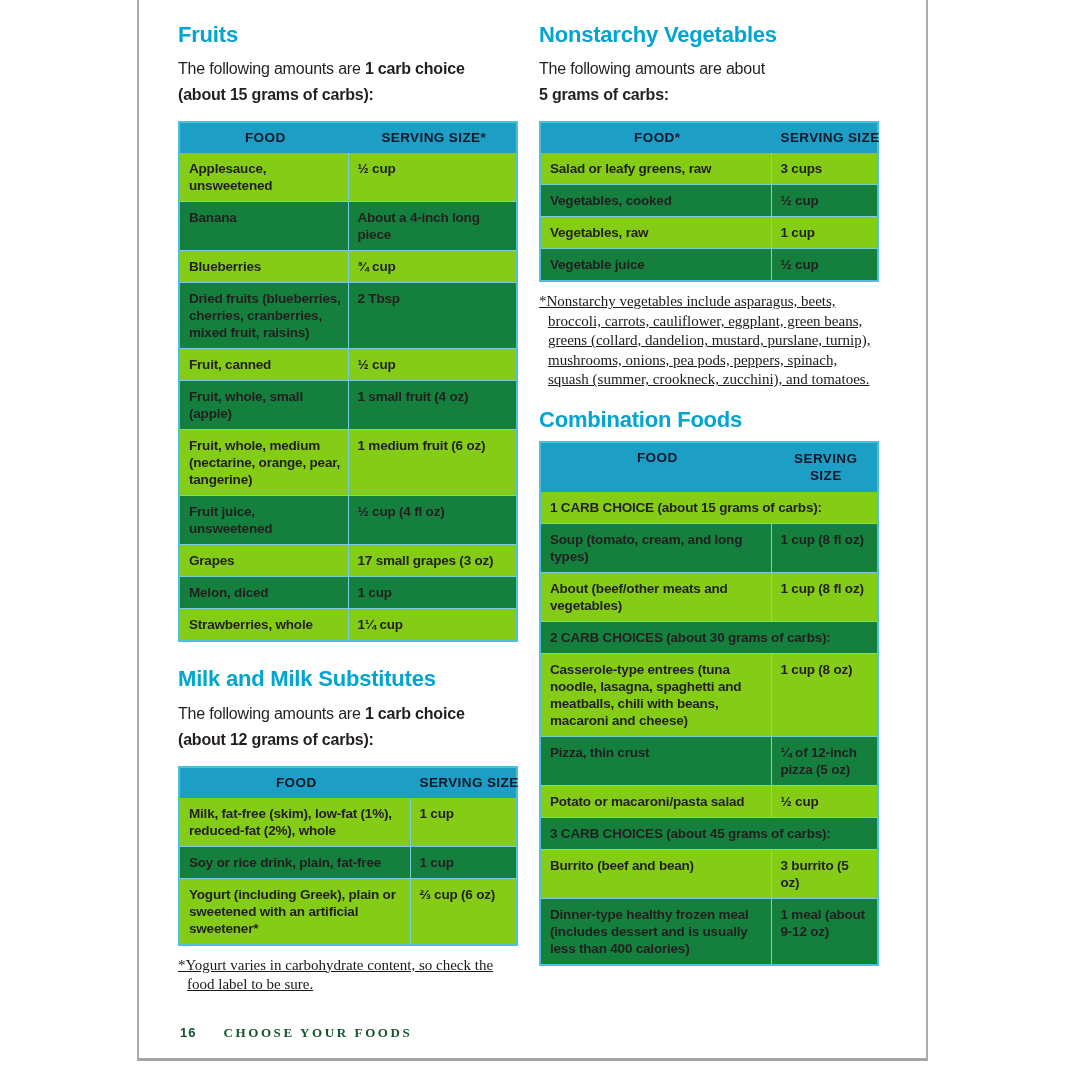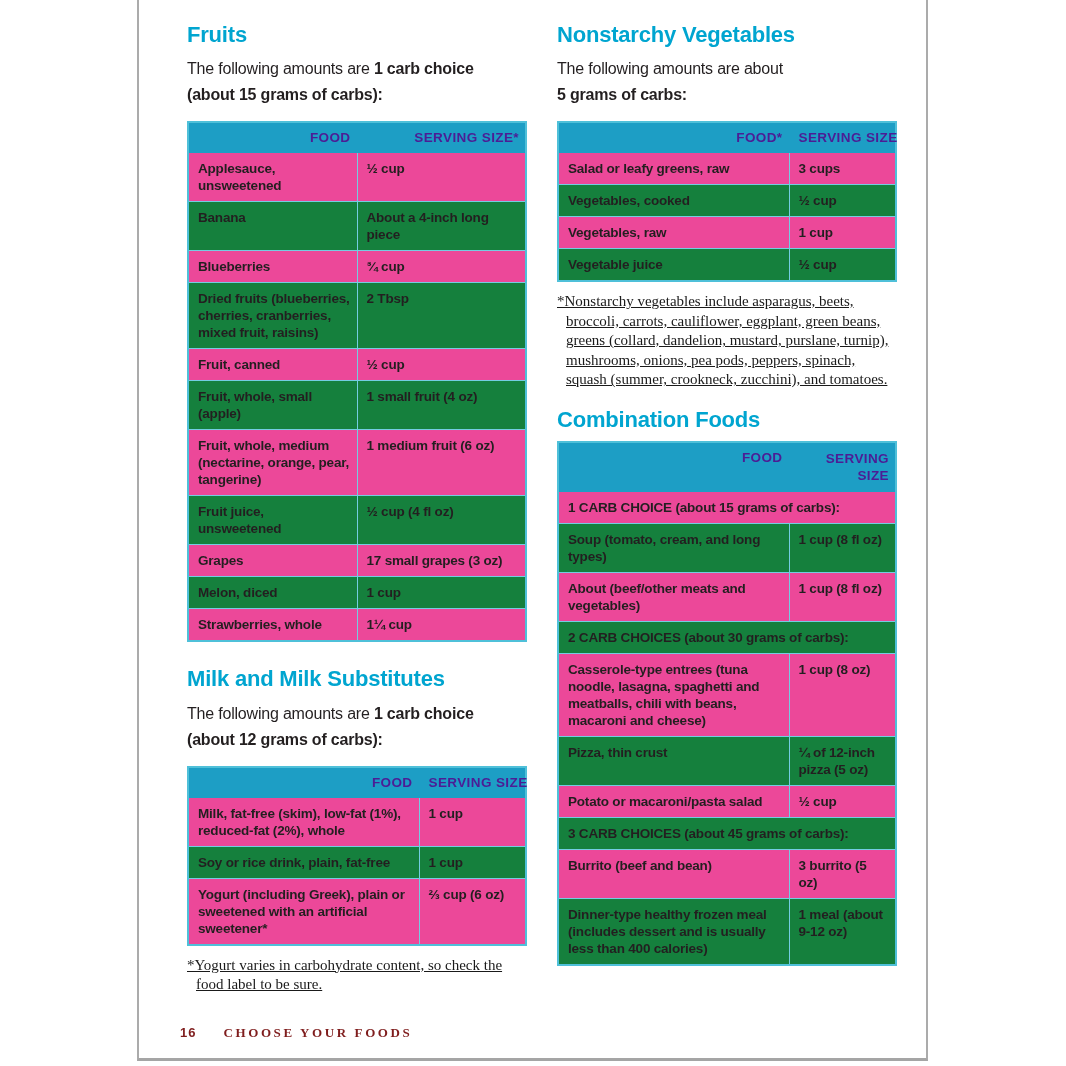--- a/index.html
+++ b/index.html
@@ -6,59 +6,59 @@
   body{
     width:1066px;height:1066px;position:relative;background:#ffffff;
     font-family:"Liberation Sans", sans-serif;color:#231f20;overflow:hidden;
   }
   .page{
     position:absolute;left:137px;top:0;width:791px;height:1061px;
     background:#ffffff;box-sizing:border-box;
     border-left:2px solid #ababab;border-right:2px solid #ababab;border-bottom:3px solid #a5a5a5;
   }
   .cols{display:flex;gap:21px;padding:22px 39px 0 39px;}
-  .col{width:340px;flex:0 0 340px;margin-left:9px;}
+  .col{width:340px;flex:0 0 340px;}
 
   h2.sec-title{
     margin:0 0 9px 0;font-size:22px;line-height:1.15;font-weight:bold;
     color:#00a5d0;letter-spacing:-0.2px;
   }
   .intro{margin:0 0 13px 0;}
   .intro .line{font-size:16px;line-height:26px;letter-spacing:-0.2px;}
   .b{font-weight:bold;}
 
   table.t{
     width:100%;border-collapse:collapse;table-layout:fixed;
     border:2px solid #4fc0d9;
   }
   table.t th{
-    background:#1d9ec5;color:#4c1d95;text-align:right;font-size:13.5px;
+    background:#1d9ec5;color:#0f172a;text-align:center;font-size:13.5px;
     letter-spacing:0.4px;padding:7px 6px 7px 9px;border:1px solid #1d9ec5;
     font-weight:bold;vertical-align:top;
   }
   table.t td{
     border:1.5px solid #74cde1;font-size:13.5px;font-weight:bold;
     letter-spacing:-0.2px;line-height:17px;padding:7px 6px 7px 9px;
     vertical-align:top;background:#15803d;
   }
-  tr.g td{background:#ec4899;}
+  tr.g td{background:#84cc16;}
   td.sub{font-size:13.5px;}
   .nowrap{white-space:nowrap;}
   .wrap-narrow{display:inline-block;width:64px;line-height:17px;}
 
   .fn{
     font-family:"Liberation Serif", serif;font-size:15px;line-height:19.5px;
     margin:10px 0 0 0;padding-left:9px;text-indent:-9px;color:#1a1a1a;text-decoration:underline;
   }
   .sect-gap{margin-top:24px;}
   .sect-gap-sm{margin-top:17px;}
 
   .footer{
     position:absolute;left:41px;bottom:17px;font-size:13px;font-weight:bold;
-    color:#7f1d1d;display:flex;align-items:baseline;
+    color:#14532d;display:flex;align-items:baseline;
   }
   .footer .num{letter-spacing:1px;margin-right:27px;}
   .footer .ttl{letter-spacing:2.6px;font-family:Liberation Serif, serif;}
 
   
   col.fw-fruits{width:169px;}
   col.fw-wide{width:231px;}
 </style>
 </head>
 <body>

